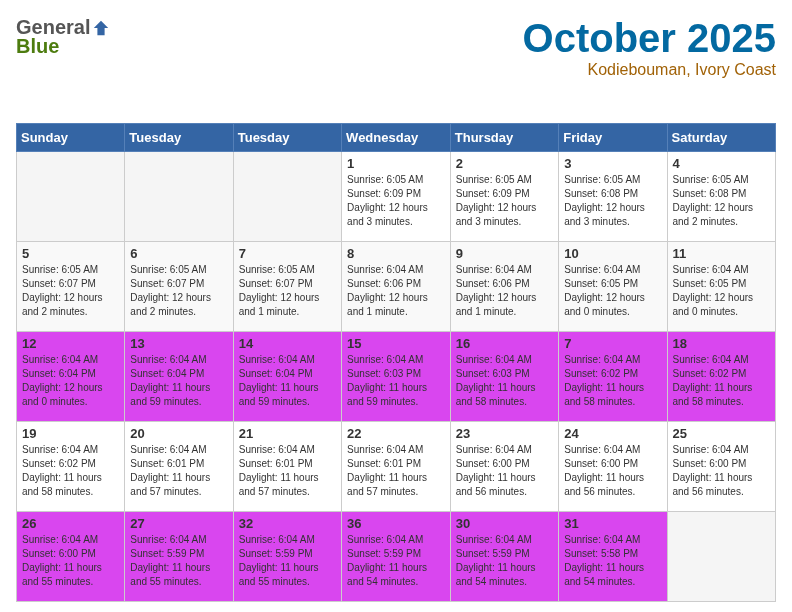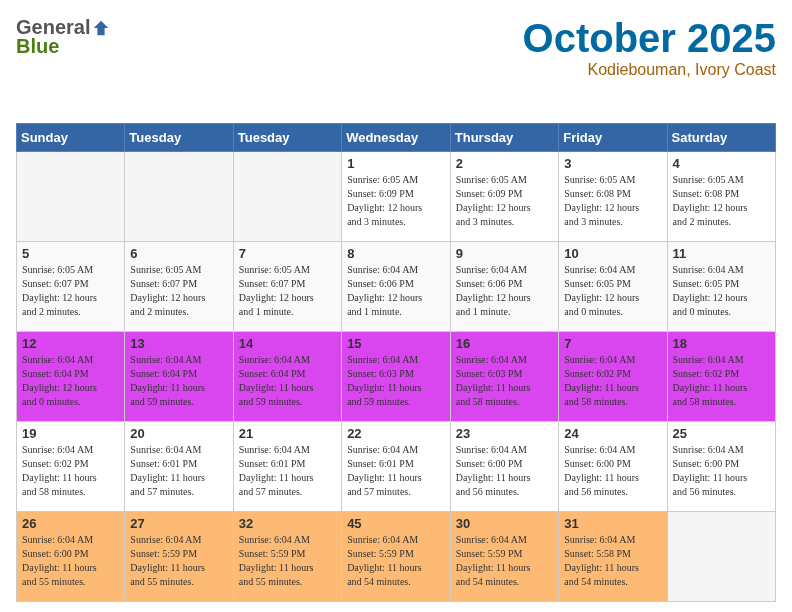--- a/index.html
+++ b/index.html
@@ -81,26 +81,25 @@
     .day-num {
       font-size: 13px;
       font-weight: bold;
       display: block;
       margin-bottom: 2px;
     }
     .day-info {
       font-size: 10px;
       color: #333;
       line-height: 1.4;
-      font-family: Liberation Serif, serif;
     }
     .calendar tr:nth-child(2) td { background: #fff; }
     .calendar tr:nth-child(3) td:not(.empty) { background: #d946ef; }
     .calendar tr:nth-child(4) td:not(.empty) { background: #fff; }
-    .calendar tr:nth-child(5) td:not(.empty) { background: #fdba74; }
+    .calendar tr:nth-child(5) td:not(.empty) { background: #d946ef; }
     .calendar tr:nth-child(6) td:not(.empty) { background: #fff; }
     .calendar tr:nth-child(7) td:not(.empty) { background: #eef2f8; }
   </style>
 </head>
 <body>
 
 <div class="header">
   <div class="logo">
     <div class="logo-text">
       <span class="logo-general">General</span>
@@ -162,19 +161,19 @@
         <td><span class="day-num">21</span><span class="day-info">Sunrise: 6:04 AM<br>Sunset: 6:01 PM<br>Daylight: 11 hours<br>and 57 minutes.</span></td>
         <td><span class="day-num">22</span><span class="day-info">Sunrise: 6:04 AM<br>Sunset: 6:01 PM<br>Daylight: 11 hours<br>and 57 minutes.</span></td>
         <td><span class="day-num">23</span><span class="day-info">Sunrise: 6:04 AM<br>Sunset: 6:00 PM<br>Daylight: 11 hours<br>and 56 minutes.</span></td>
         <td><span class="day-num">24</span><span class="day-info">Sunrise: 6:04 AM<br>Sunset: 6:00 PM<br>Daylight: 11 hours<br>and 56 minutes.</span></td>
         <td><span class="day-num">25</span><span class="day-info">Sunrise: 6:04 AM<br>Sunset: 6:00 PM<br>Daylight: 11 hours<br>and 56 minutes.</span></td>
       </tr>
       <tr>
         <td><span class="day-num">26</span><span class="day-info">Sunrise: 6:04 AM<br>Sunset: 6:00 PM<br>Daylight: 11 hours<br>and 55 minutes.</span></td>
         <td><span class="day-num">27</span><span class="day-info">Sunrise: 6:04 AM<br>Sunset: 5:59 PM<br>Daylight: 11 hours<br>and 55 minutes.</span></td>
         <td><span class="day-num">32</span><span class="day-info">Sunrise: 6:04 AM<br>Sunset: 5:59 PM<br>Daylight: 11 hours<br>and 55 minutes.</span></td>
-        <td><span class="day-num">45</span><span class="day-info">Sunrise: 6:04 AM<br>Sunset: 5:59 PM<br>Daylight: 11 hours<br>and 54 minutes.</span></td>
+        <td><span class="day-num">36</span><span class="day-info">Sunrise: 6:04 AM<br>Sunset: 5:59 PM<br>Daylight: 11 hours<br>and 54 minutes.</span></td>
         <td><span class="day-num">30</span><span class="day-info">Sunrise: 6:04 AM<br>Sunset: 5:59 PM<br>Daylight: 11 hours<br>and 54 minutes.</span></td>
         <td><span class="day-num">31</span><span class="day-info">Sunrise: 6:04 AM<br>Sunset: 5:58 PM<br>Daylight: 11 hours<br>and 54 minutes.</span></td>
         <td class="empty"></td>
       </tr>
     </tbody>
 </table>
 
 </body></html>

